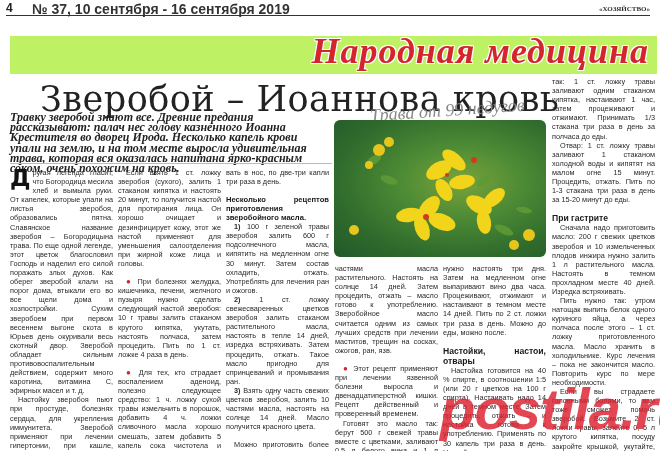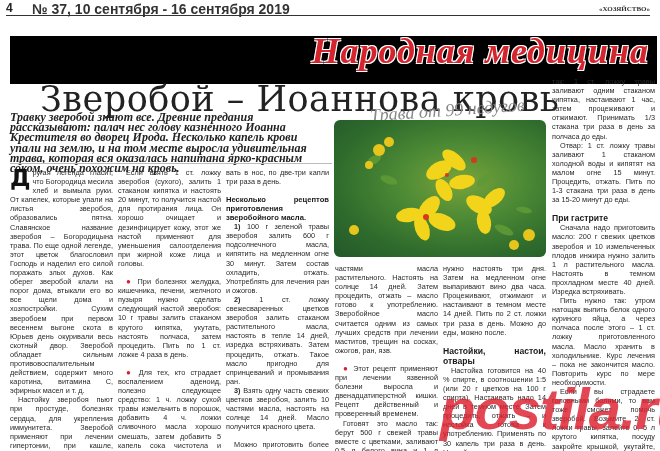--- a/index.html
+++ b/index.html
@@ -4,21 +4,21 @@
 <style>
   * { box-sizing: border-box; margin: 0; padding: 0; }
   html, body { width: 660px; height: 451px; overflow: hidden; background: #ffffff; }
   body { position: relative; font-family: "Liberation Sans", sans-serif; color: #222; }
 
   .topbar { position: absolute; left: 6px; right: 10px; top: 2px; height: 14px; border-bottom: 1.5px solid #333; display: flex; align-items: flex-end; }
   .page-num { font-family: "Liberation Sans", sans-serif; font-weight: bold; font-size: 12px; color: #222; width: 26px; line-height: 13px; }
   .issue { font-family: Liberation Sans, sans-serif; font-weight: bold; font-size: 14px; color: #333; line-height: 12px; flex: 1; }
   .paper-name { font-family: "Liberation Serif", serif; font-weight: bold; font-size: 7px; color: #333; line-height: 12px; margin-left: 16px; }
 
-  .banner { position: absolute; left: 10px; top: 36px; width: 647px; height: 48px; background: #000000; overflow: hidden; }
+  .banner { position: absolute; left: 10px; top: 36px; width: 647px; height: 38px; background: #bef264; overflow: hidden; }
   .banner-title { position: absolute; right: 8px; top: -6px; font-family: "Liberation Serif", serif; font-style: italic; font-weight: bold; font-size: 36px; color: #d4242d; letter-spacing: 1px; text-shadow: 1px 1px 0 #fff, -1px -1px 0 #fff, 1px -1px 0 #fff, -1px 1px 0 #fff; white-space: nowrap; }
 
   .headline { position: absolute; left: 40px; top: 79px; font-family: "DejaVu Serif", serif; font-weight: normal; font-size: 35px; color: #222; letter-spacing: 0.5px; white-space: nowrap; }
   .subtitle { position: absolute; left: 370px; top: 100px; font-family: "Liberation Serif", serif; font-style: italic; font-size: 18px; color: #888; transform: rotate(-4deg); white-space: nowrap; }
 
   .lead { position: absolute; left: 10px; top: 112px; width: 320px; font-family: "Liberation Serif", serif; font-style: italic; font-weight: bold; font-size: 12px; line-height: 10.2px; color: #222; }
   .lead-rule { position: absolute; left: 10px; top: 163px; width: 322px; border-top: 1px solid #bbb; }
 
   .col { position: absolute; font-size: 7.3px; line-height: 9.1px; color: #2a2a2a; text-align: justify; }
   .col p { text-indent: 8px; }

